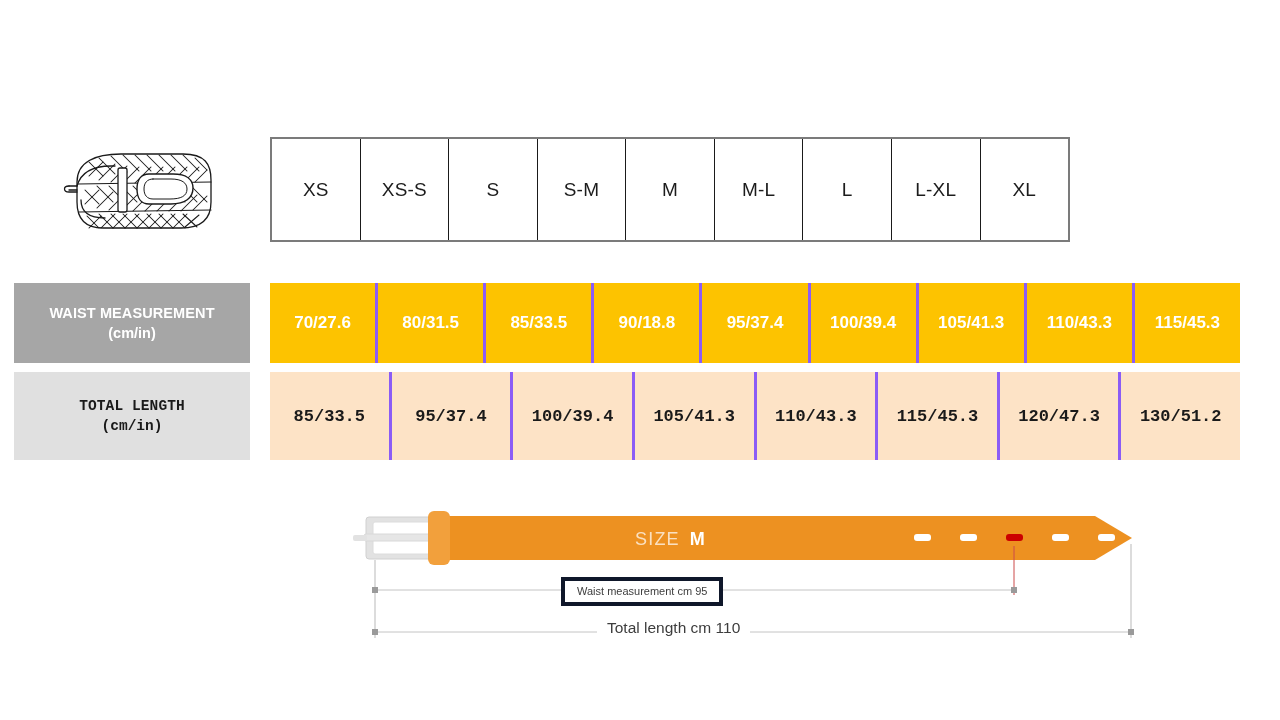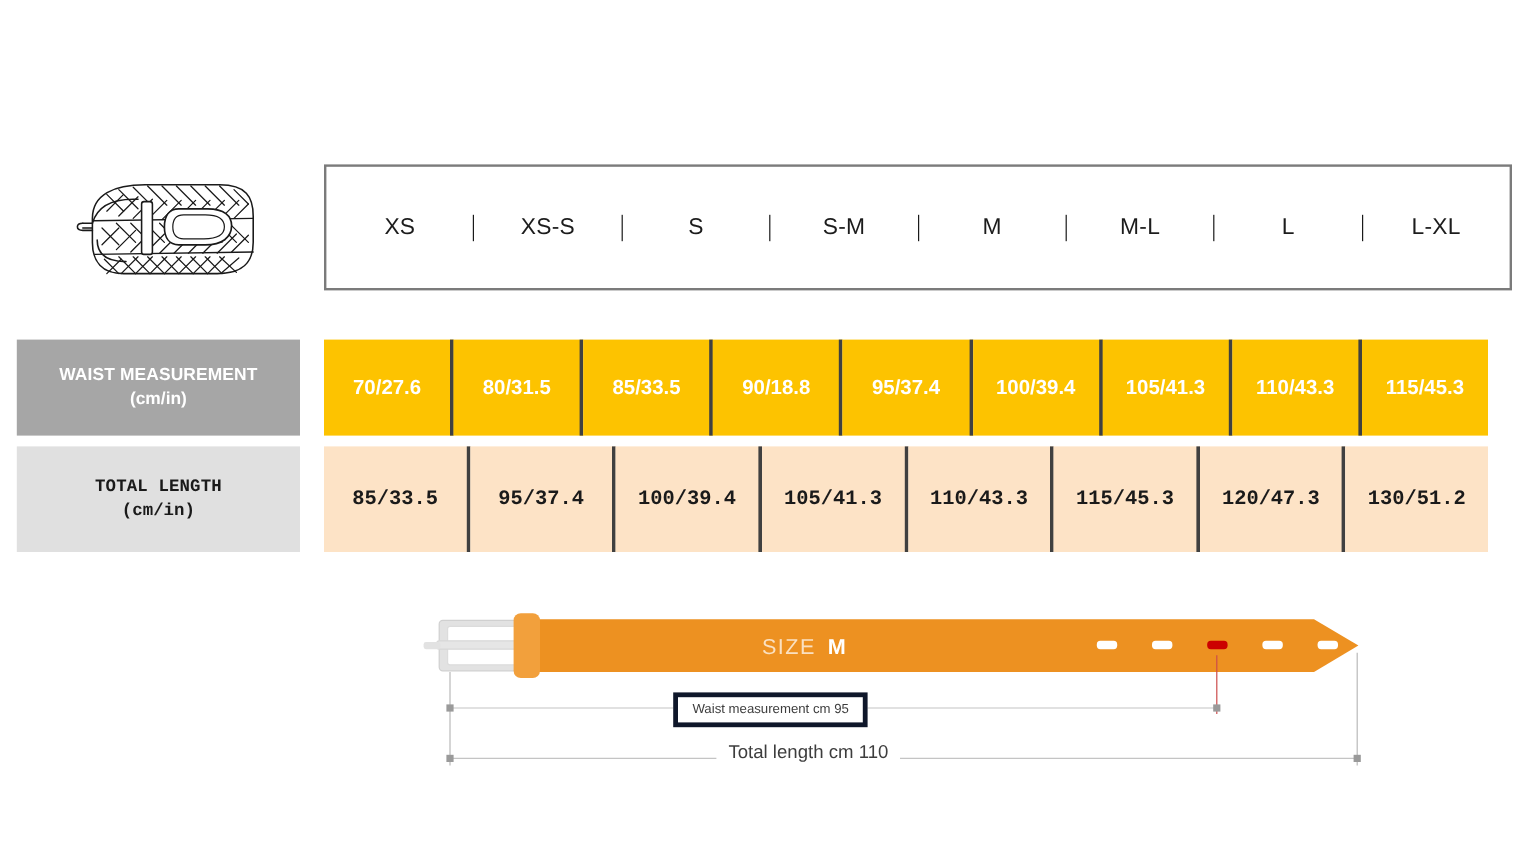--- a/index.html
+++ b/index.html
@@ -23,27 +23,26 @@
     top: 142px;
     width: 168px;
     height: 96px;
   }
 
   
   #size-header-table {
     position: absolute;
     left: 270px;
     top: 137px;
-    width: 990px;
+    width: 800px;
     height: 105px;
     display: flex;
     border: 2px solid #7b7b7b;
     box-sizing: border-box;
     background: #ffffff;
-    align-items: center;
   }
   #size-header-table .hcell {
     flex: 1 1 0;
     border-right: 1.5px solid #1a1a1a;
     display: flex;
     align-items: center;
     justify-content: center;
     font-size: 19px;
     color: #1c1c1c;
     letter-spacing: .2px;
@@ -89,21 +88,21 @@
     display: flex;
     margin-left: 20px;
   }
   .cells .mcell {
     flex: 1 1 0;
     display: flex;
     align-items: center;
     justify-content: center;
     font-weight: bold;
     font-size: 17px;
-    border-right: 3px solid #404040;
+    border-right: 3px solid #8b5cf6;
     box-sizing: border-box;
   }
   .cells .mcell:last-child { border-right: none; }
 
   .waist .mcell { background: #fdc300; color: #ffffff; }
   .length .mcell { background: #fde3c6; color: #1a1a1a; }
 
   
   #belt-diagram {
     position: absolute;
@@ -184,20 +183,21 @@
 
 <div id="size-header-table">
   <div class="hcell">XS</div>
   <div class="hcell">XS-S</div>
   <div class="hcell">S</div>
   <div class="hcell">S-M</div>
   <div class="hcell">M</div>
   <div class="hcell">M-L</div>
   <div class="hcell">L</div>
   <div class="hcell">L-XL</div>
+  <div class="hcell">XL</div>
 </div>
 
 <div id="measure-block">
 
   <div class="mrow waist">
     <div class="rowlabel">
       <span class="l1">WAIST MEASUREMENT</span>
       <span class="l2">(cm/in)</span>
     </div>
     <div class="cells">

